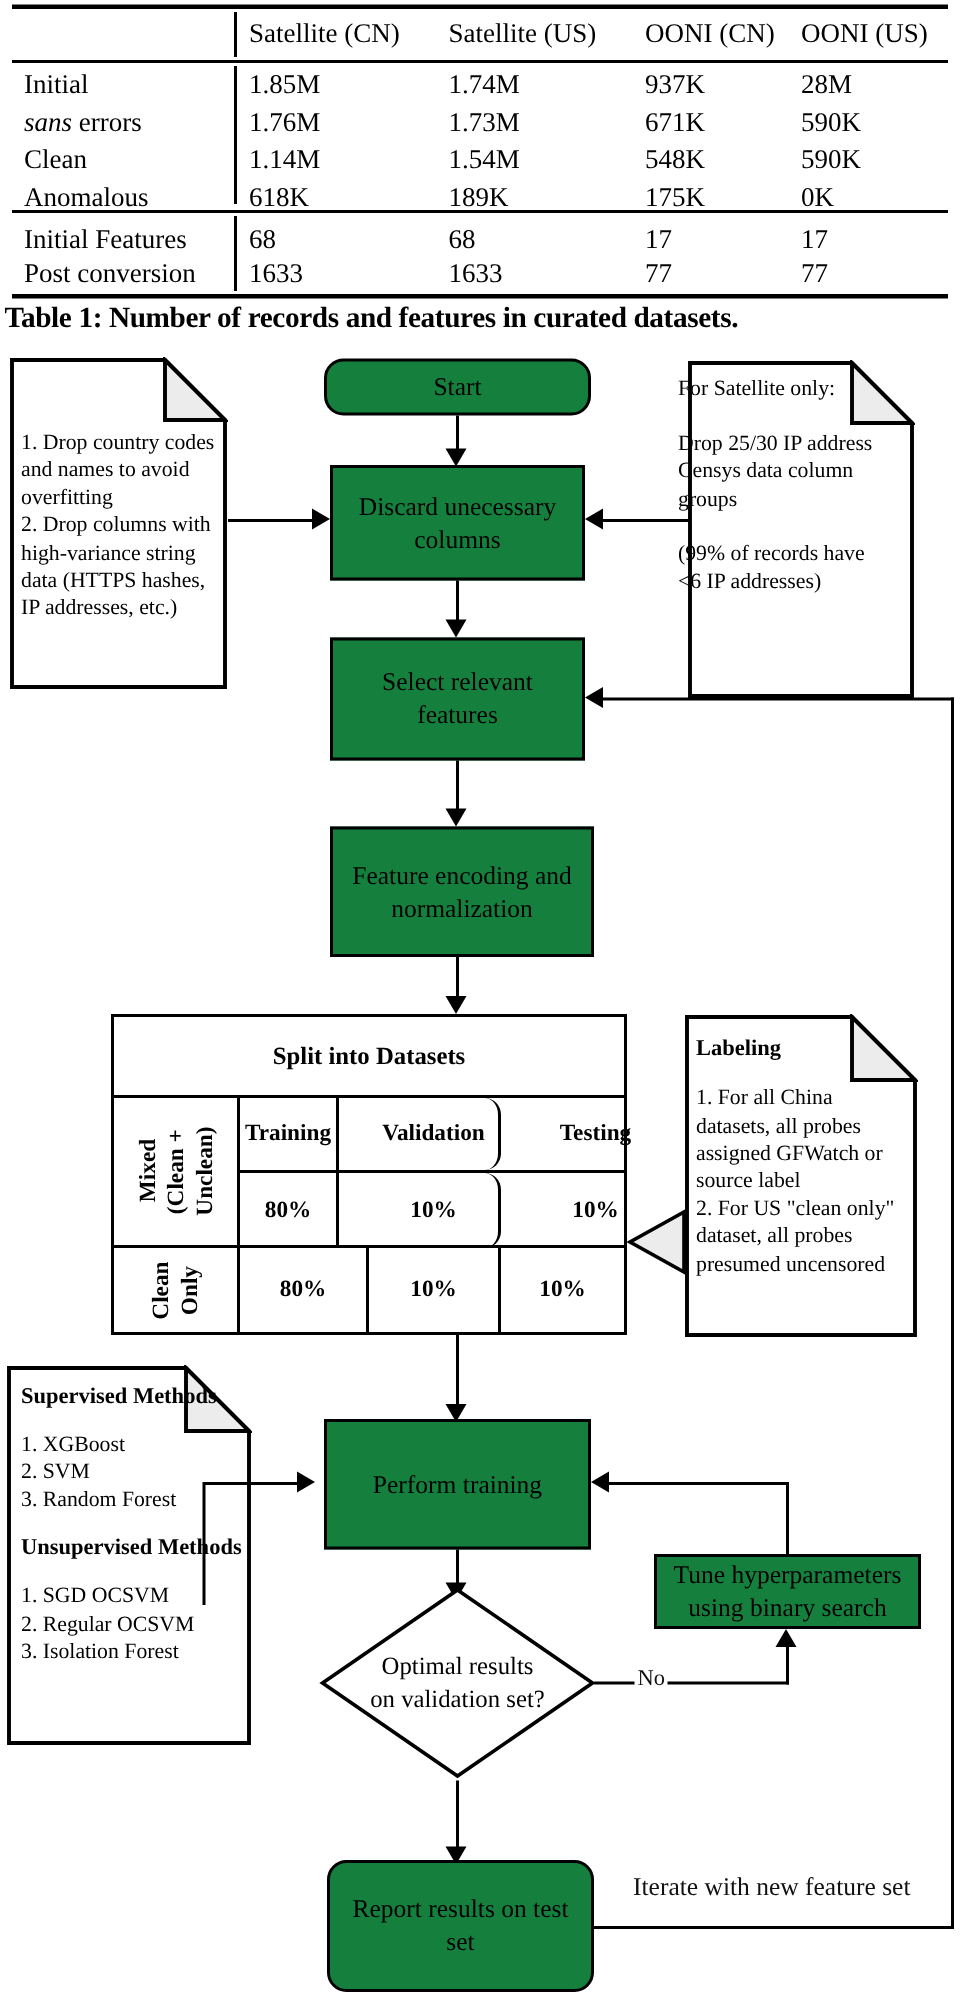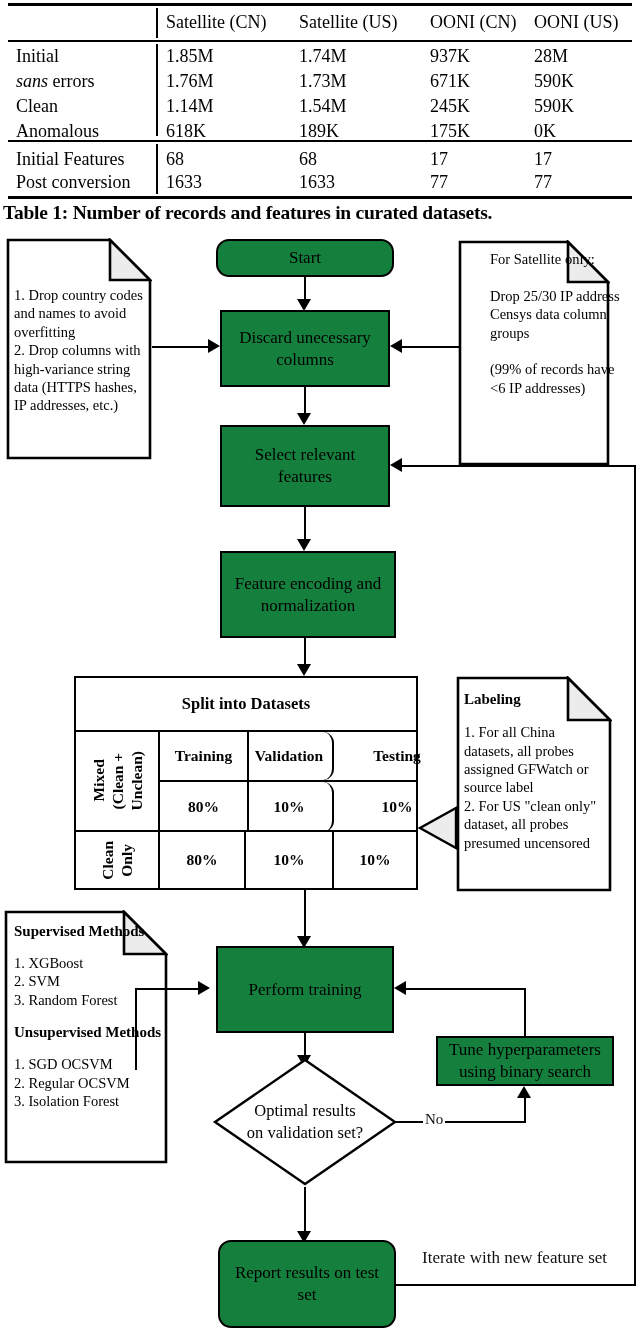--- a/index.html
+++ b/index.html
@@ -66,21 +66,21 @@
   .sc1{left:84px;width:86px;border-right:2.2px solid #000;}
   .sc2{left:170px;width:88px;border-right:2.2px solid #000;}
   .sc3{left:258px;width:82px;}
   .vtxt{writing-mode:vertical-rl;transform:rotate(180deg);white-space:pre;
         line-height:19px;text-align:center;}
   .subrow{position:absolute;left:84px;top:0;width:256px;height:100%;}
   .subA{position:absolute;left:0;top:0;width:100%;height:50px;border-bottom:2.2px solid #000;box-sizing:border-box;}
   .subB{position:absolute;left:0;top:50px;width:100%;height:50px;}
   .sub-c{position:absolute;top:0;height:100%;box-sizing:border-box;
          display:flex;align-items:center;justify-content:center;font-weight:bold;font-size:15.5px;}
-  .u1{left:0;width:89px;border-right:2.2px solid #000;}
+  .u1{left:0;width:66px;border-right:2.2px solid #000;}
   .u2{left:86px;width:88px;border-right:2.2px solid #000;border-radius:11px;}
   .u3{left:186px;width:102px;}
 
   
   .diamond{position:absolute;}
   .diamond svg{display:block;}
   .dtext{position:absolute;left:0;top:0;width:100%;height:100%;
          display:flex;flex-direction:column;align-items:center;justify-content:center;
          font-size:16.5px;line-height:22px;text-align:center;}
 </style>
@@ -118,21 +118,21 @@
       <span class="c1">1.76M</span>
       <span class="c2">1.73M</span>
       <span class="c3">671K</span>
       <span class="c4">590K</span>
     </div>
 
     <div class="t1row" style="top:94px;">
       <span class="c0">Clean</span>
       <span class="c1">1.14M</span>
       <span class="c2">1.54M</span>
-      <span class="c3">245K</span>
+      <span class="c3">548K</span>
       <span class="c4">590K</span>
     </div>
 
     <div class="t1row" style="top:119px;">
       <span class="c0">Anomalous</span>
       <span class="c1">618K</span>
       <span class="c2">189K</span>
       <span class="c3">175K</span>
       <span class="c4">0K</span>
     </div>
@@ -162,21 +162,21 @@
   </svg>
   <div class="note" style="left:6px;top:238px;width:146px;height:222px;background:none;">
     <div class="body" style="top:48px;white-space:pre-wrap;font-size:14.5px;line-height:18.4px;">1. Drop country codes and names to avoid overfitting
 2. Drop columns with high-variance string data (HTTPS hashes, IP addresses, etc.)</div>
   </div>
 
   <svg class="note" style="left:458px;top:240px;width:152px;height:226px;" viewBox="0 0 152 226">
     <polygon points="2,2 110,2 150,42 150,224 2,224" fill="#fff" stroke="#000" stroke-width="2.6"></polygon>
     <polygon points="110,2 150,42 110,42" fill="#ececec" stroke="#000" stroke-width="2.6"></polygon>
   </svg>
-  <div class="note" style="left:482px;top:240px;width:152px;height:226px;background:none;padding-left:19px;">
+  <div class="note" style="left:444px;top:240px;width:152px;height:226px;background:none;padding-left:19px;">
     <div class="body" style="top:10px;white-space:pre-wrap;font-size:14.5px;line-height:18.4px;">For Satellite only:
 
 Drop 25/30 IP address Censys data column groups
 
 (99% of records have &lt;6 IP addresses)</div>
   </div>
 
   <div class="node rounded" style="left:216px;top:239px;width:178px;height:38px;">
     <span>Start</span>
   </div>

